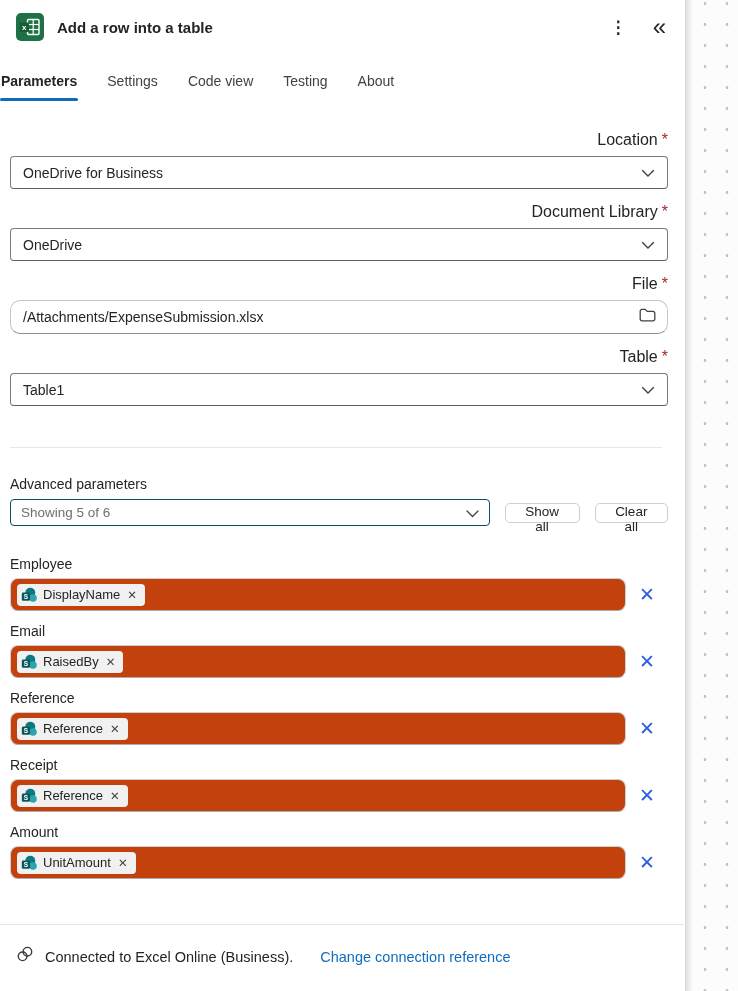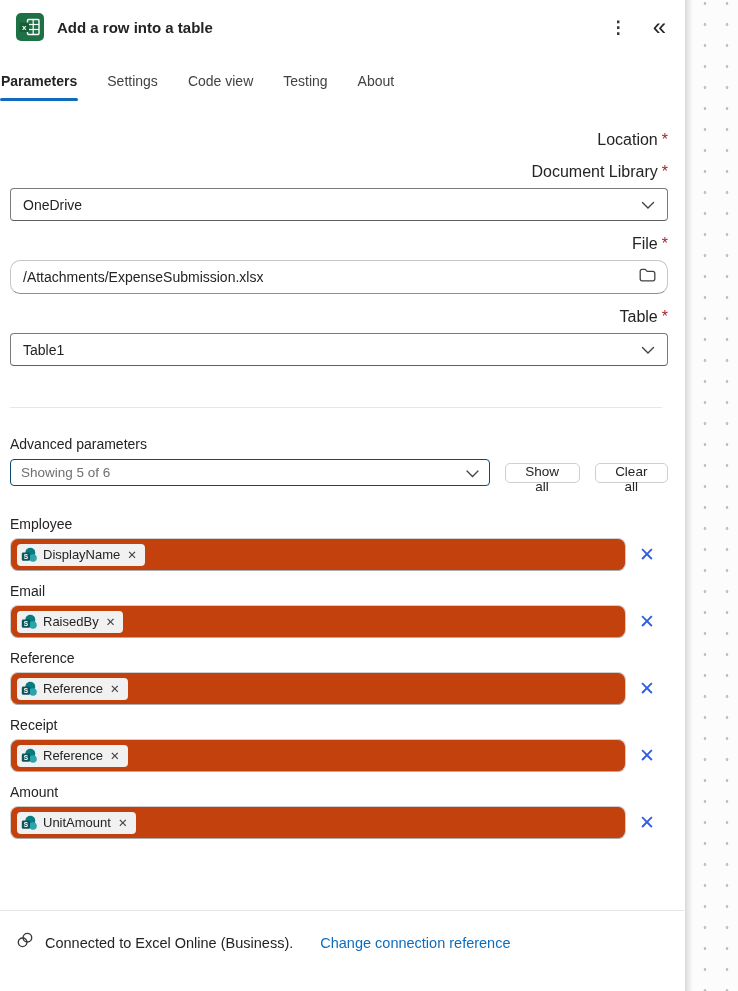--- a/index.html
+++ b/index.html
@@ -68,21 +68,21 @@
     border-radius:8px; display:flex; align-items:center; padding:0 6px; background:#c2410c; }
   .chip { background:#f1f1f1; border-radius:4px; height:22px; display:inline-flex;
     align-items:center; padding:0 8px 0 4px; font-size:13px; color:#242424; cursor:default; }
   .chip svg { margin-right:6px; }
   .chip-x { font-size:11.5px; color:#424242; margin-left:7px; cursor:pointer; }
   .clear-btn { width:42px; border:none; background:none; color:#2f5ee0; font-size:19px;
     font-weight:400; cursor:pointer; font-family:"Liberation Sans", sans-serif; line-height:1; }
 
   .footer-wrap { position:absolute; left:0; right:0; bottom:0; background:#fff; }
   .bottom-divider { height:1px; background:#e6e6e6; }
-  .footer { display:flex; align-items:center; padding:21px 16px 38px 16px; }
+  .footer { display:flex; align-items:center; padding:21px 16px 24px 16px; }
   .conn-status { font-size:14.5px; color:#242424; margin-left:11px; }
   .conn-link { font-size:14.5px; color:#0f6cbd; margin-left:27px; text-decoration:none; cursor:pointer; }
 </style>
 </head>
 <body>
 
 <div class="window">
 
   <div class="canvas">
     <div class="scroll-shadow"></div>
@@ -114,20 +114,26 @@
       <div class="tab">Settings</div>
       <div class="tab">Code view</div>
       <div class="tab">Testing</div>
       <div class="tab">About</div>
     </div>
 
     <div class="content">
 
       <div class="group">
         <div class="f-label"><span>Location</span><span class="req">*</span></div>
+        <div class="combo">
+          <span class="combo-value">OneDrive for Business</span>
+          <span><svg width="14" height="9" viewBox="0 0 14 9">
+                <path d="M1.5 1.5 L7 7 L12.5 1.5" fill="none" stroke="#424242" stroke-width="1.4" stroke-linecap="round"></path>
+              </svg></span>
+        </div>
       </div>
 
       <div class="group">
         <div class="f-label"><span>Document Library</span><span class="req">*</span></div>
         <div class="combo">
           <span class="combo-value">OneDrive</span>
           <span><svg width="14" height="9" viewBox="0 0 14 9">
                 <path d="M1.5 1.5 L7 7 L12.5 1.5" fill="none" stroke="#424242" stroke-width="1.4" stroke-linecap="round"></path>
               </svg></span>
         </div>

